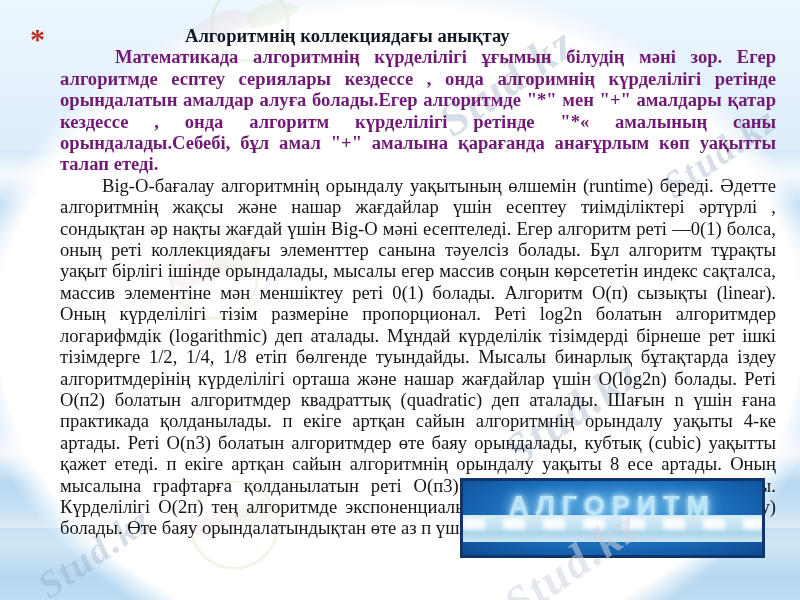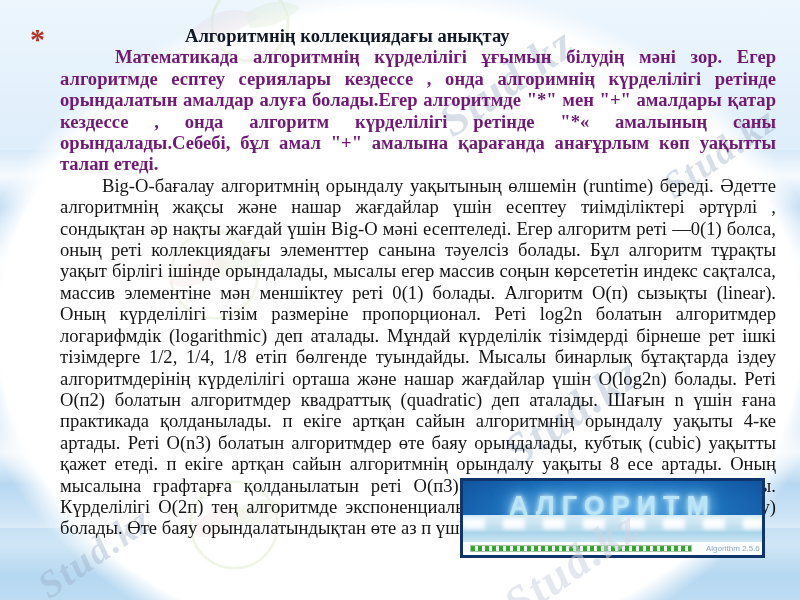--- a/index.html
+++ b/index.html
@@ -135,17 +135,13 @@
 
 <div class="content">
   <div class="title">Алгоритмнің коллекциядағы анықтау</div>
   <p class="para bold">Математикада алгоритмнің күрделілігі ұғымын білудің мәні зор. Егер алгоритмде есптеу сериялары кездессе , онда алгоримнің күрделілігі ретінде орындалатын амалдар алуға болады.Егер алгоритмде "*" мен "+" амалдары қатар кездессе , онда алгоритм күрделілігі ретінде "*« амалының саны орындалады.Себебі, бұл амал "+"  амалына қарағанда анағұрлым көп уақытты талап етеді.</p>
   <p class="para body">Big-O-бағалау алгоритмнің орындалу  уақытының өлшемін (runtime) береді. Әдетте  алгоритмнің жақсы  және нашар жағдайлар үшін есептеу тиімділіктері  әртүрлі , сондықтан  әр нақты жағдай үшін  Big-O мәні есептеледі. Егер алгоритм реті  —0(1) болса, оның реті   коллекциядағы элементтер санына тәуелсіз болады.  Бұл алгоритм тұрақты  уақыт бірлігі ішінде орындалады, мысалы егер массив соңын көрсететін  индекс сақталса,  массив элементіне мән  меншіктеу реті  0(1) болады.   Алгоритм О(п) сызықты (linear). Оның күрделілігі тізім размеріне пропорционал.   Реті log2n болатын алгоритмдер логарифмдік (logarithmic) деп аталады. Мұндай күрделілік тізімдерді  бірнеше рет  ішкі тізімдерге 1/2, 1/4, 1/8 етіп бөлгенде туындайды.  Мысалы бинарлық бұтақтарда іздеу алгоритмдерінің  күрделілігі  орташа және нашар жағдайлар үшін O(log2n) болады. Реті О(п2) болатын алгоритмдер квадраттық (quadratic) деп аталады. Шағын n үшін ғана практикада қолданылады.  п екіге артқан сайын  алгоритмнің орындалу уақыты  4-ке артады. Реті O(n3) болатын алгоритмдер өте баяу орындалады,  кубтық (cubic) уақытты қажет етеді. п екіге артқан сайын  алгоритмнің орындалу уақыты  8 есе артады. Оның мысалына графтарға қолданылатын реті О(п3) болатын Уоршел алгоритмі жатады. Күрделілігі О(2п) тең алгоритмде экспоненциальды күрделілік (exponential complexity) болады. Өте баяу орындалатындықтан   өте аз п үшін қолданылады.</p>
 </div>
 
 <div class="splash">
   <div class="splash-title">АЛГОРИТМ</div>
   <div class="splash-sea"></div>
-  <div class="splash-strip">
-    <div class="progress"></div>
-    <span class="version">Algorithm 2.5.6</span>
-  </div>
 </div>
 
 </body></html>

